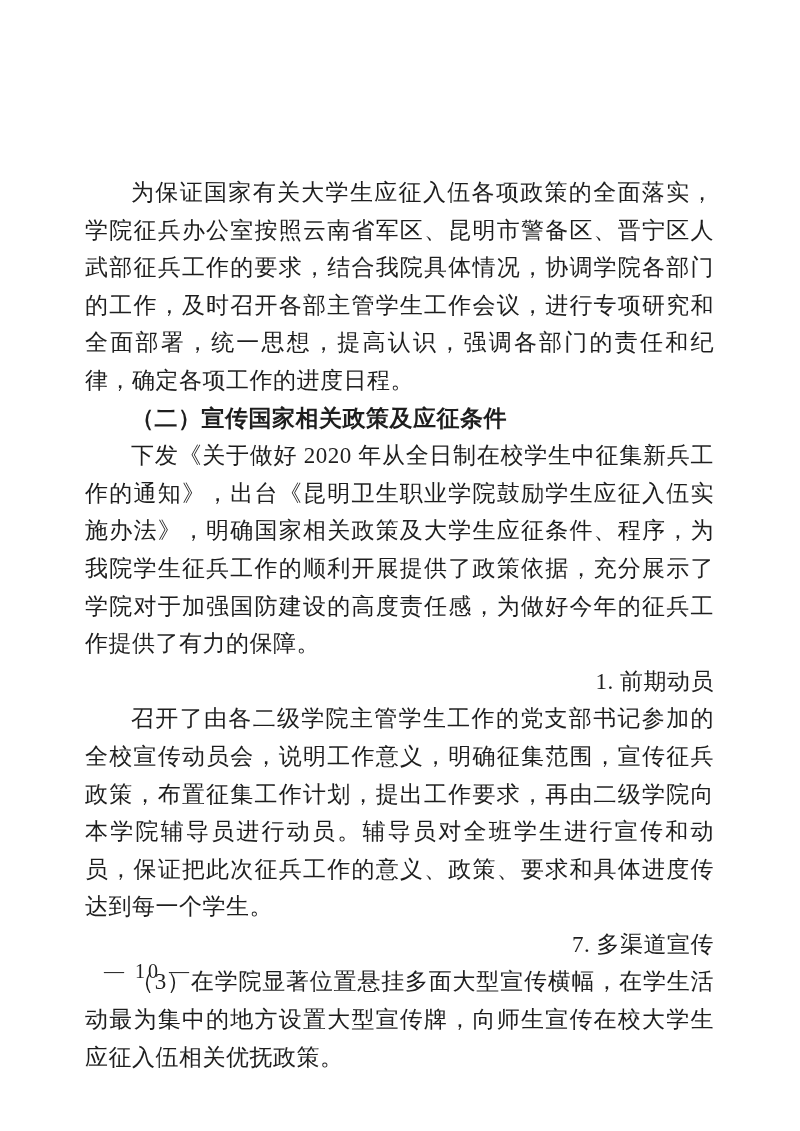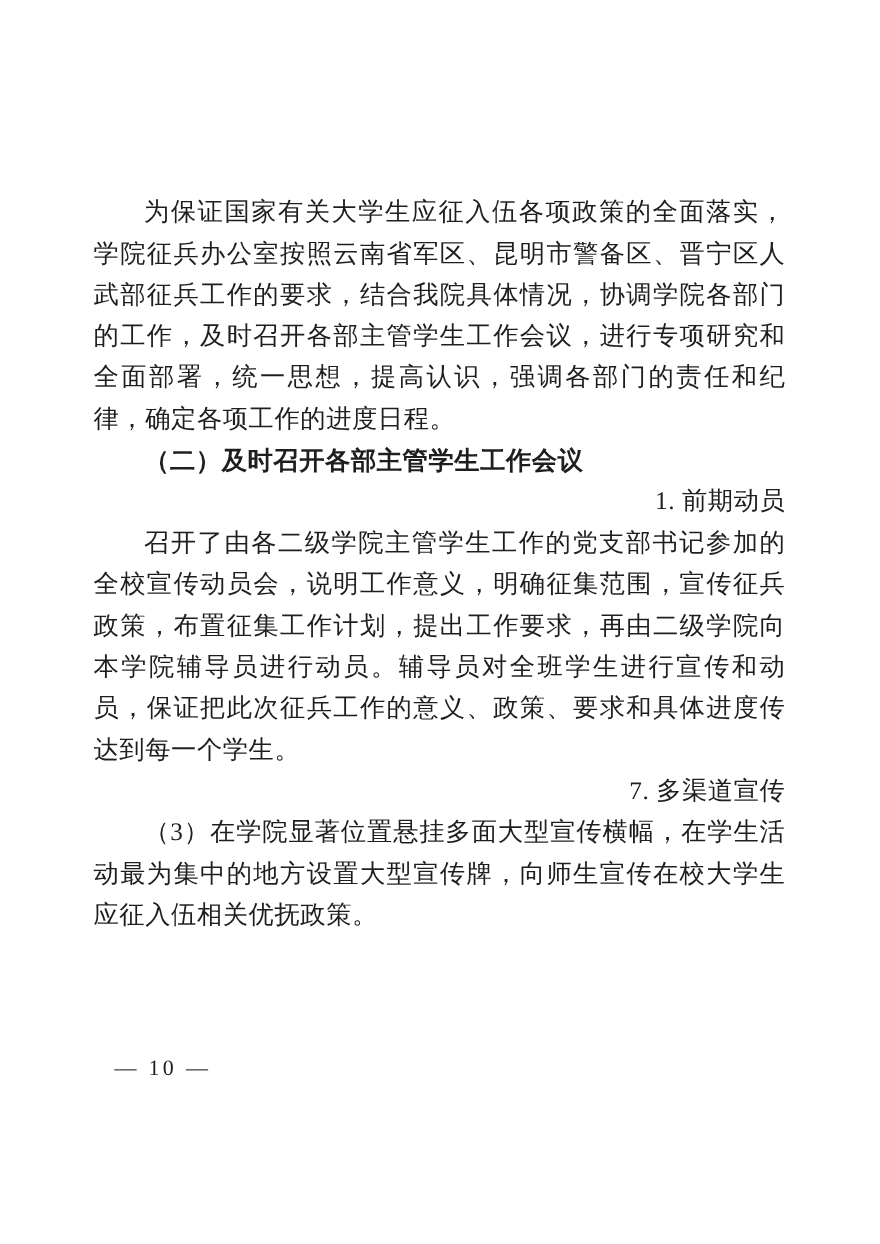--- a/index.html
+++ b/index.html
@@ -50,20 +50,21 @@
     letter-spacing: 3px;
     font-family: "Liberation Serif", "DejaVu Serif", serif;
   }
 </style>
 </head>
 <body>
 
 <div class="page">
   <div class="content" id="doc-body">
       <p class="para body">为保证国家有关大学生应征入伍各项政策的全面落实，学院征兵办公室按照云南省军区、昆明市警备区、晋宁区人武部征兵工作的要求，结合我院具体情况，协调学院各部门的工作，及时召开各部主管学生工作会议，进行专项研究和全面部署，统一思想，提高认识，强调各部门的责任和纪律，确定各项工作的进度日程。</p>
-      <p class="para heading">（二）及时召开各部主管学生工作会议</p>
+      <p class="para heading">（二）宣传国家相关政策及应征条件</p>
+      <p class="para body">下发《关于做好 2020 年从全日制在校学生中征集新兵工作的通知》，出台《昆明卫生职业学院鼓励学生应征入伍实施办法》，明确国家相关政策及大学生应征条件、程序，为我院学生征兵工作的顺利开展提供了政策依据，充分展示了学院对于加强国防建设的高度责任感，为做好今年的征兵工作提供了有力的保障。</p>
       <p class="para subheading">1. 前期动员</p>
       <p class="para body">召开了由各二级学院主管学生工作的党支部书记参加的全校宣传动员会，说明工作意义，明确征集范围，宣传征兵政策，布置征集工作计划，提出工作要求，再由二级学院向本学院辅导员进行动员。辅导员对全班学生进行宣传和动员，保证把此次征兵工作的意义、政策、要求和具体进度传达到每一个学生。</p>
       <p class="para subheading">7. 多渠道宣传</p>
       <p class="para body">（3）在学院显著位置悬挂多面大型宣传横幅，在学生活动最为集中的地方设置大型宣传牌，向师生宣传在校大学生应征入伍相关优抚政策。</p>
     </div>
   <div class="page-number">— 10 —</div>
 </div>
 
 </body></html>

